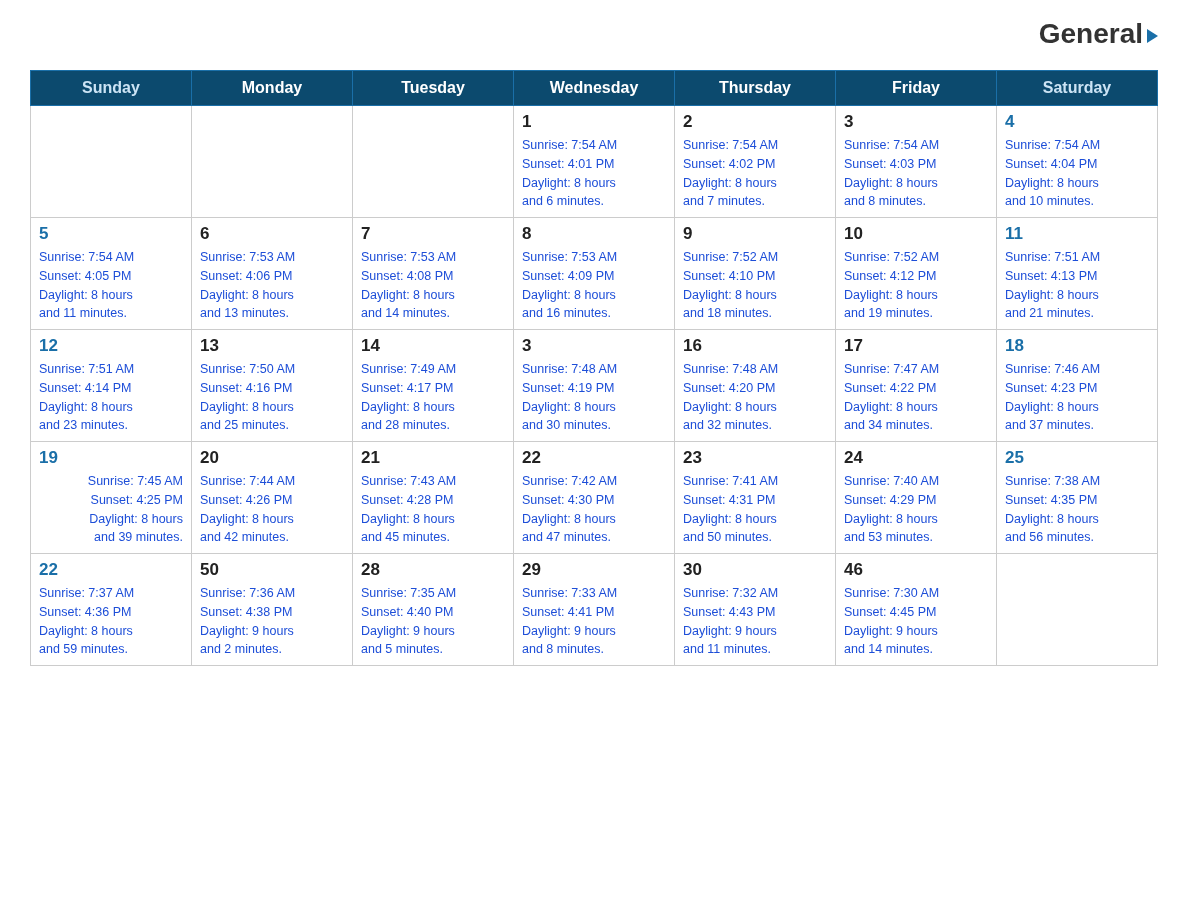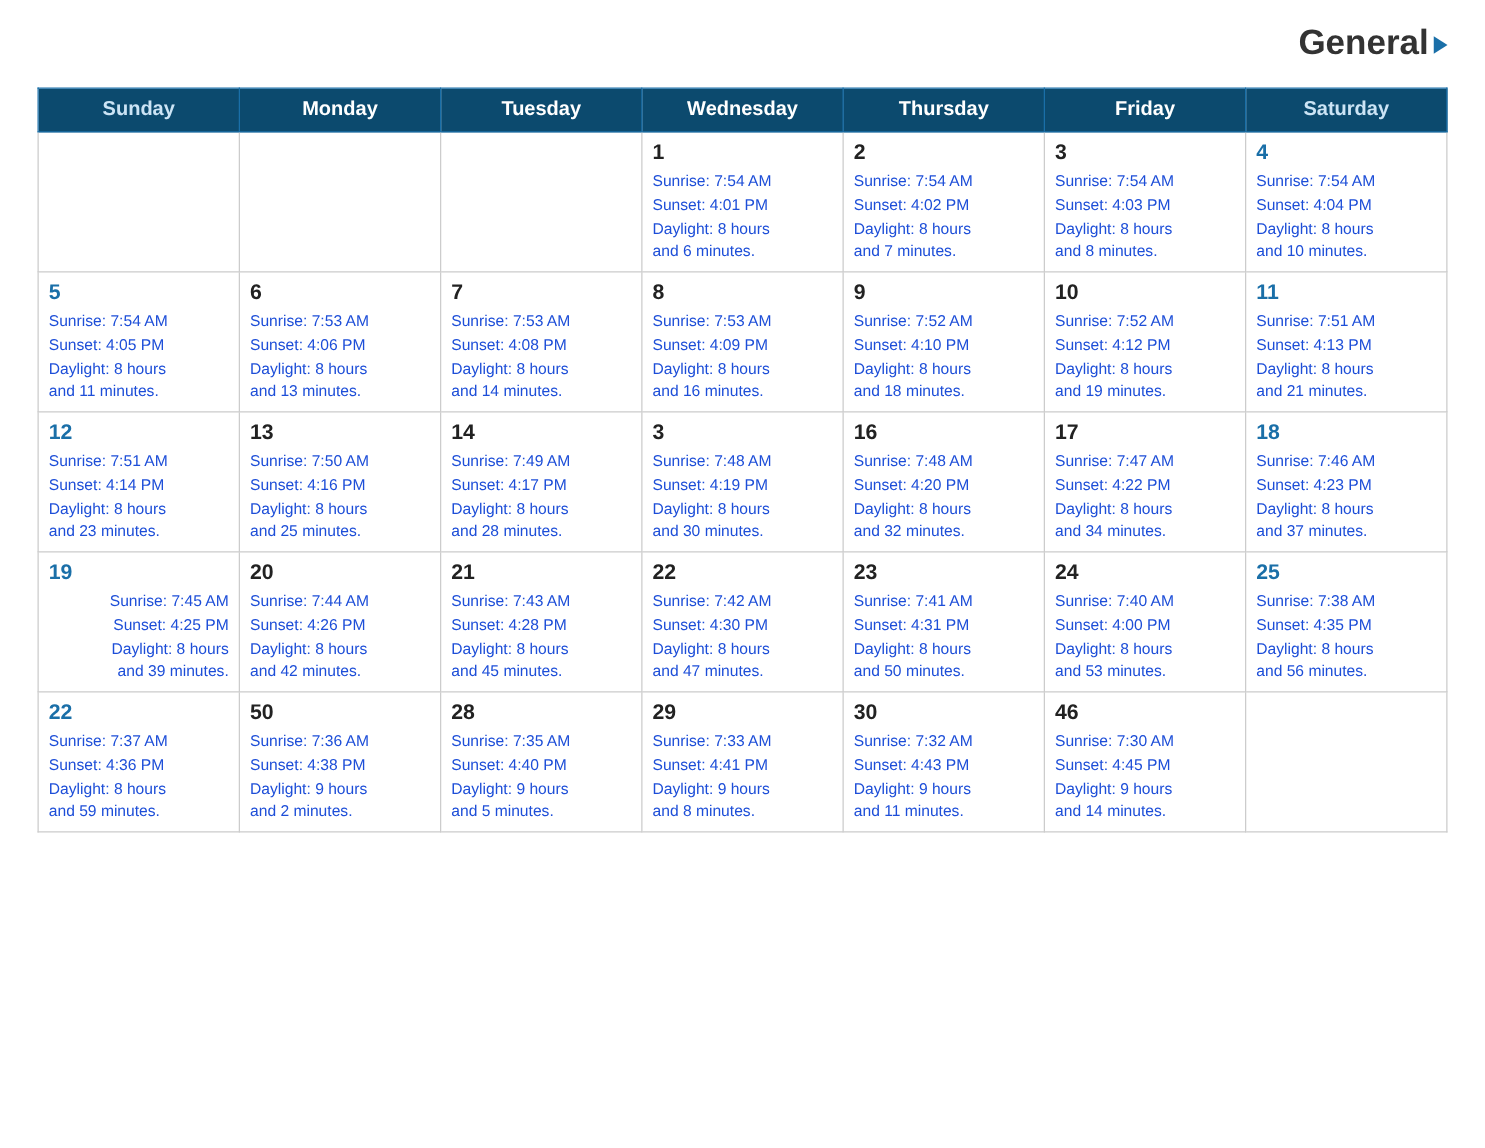--- a/index.html
+++ b/index.html
@@ -288,21 +288,21 @@
         <td>
           <div class="day-num">23</div>
           <div class="day-info" style="white-space: pre-line;">Sunrise: 7:41 AM
 Sunset: 4:31 PM
 Daylight: 8 hours
 and 50 minutes.</div>
         </td>
         <td>
           <div class="day-num">24</div>
           <div class="day-info" style="white-space: pre-line;">Sunrise: 7:40 AM
-Sunset: 4:00 PM
+Sunset: 4:29 PM
 Daylight: 8 hours
 and 53 minutes.</div>
         </td>
         <td>
           <div class="day-num">25</div>
           <div class="day-info" style="white-space: pre-line;">Sunrise: 7:38 AM
 Sunset: 4:35 PM
 Daylight: 8 hours
 and 56 minutes.</div>
         </td>

